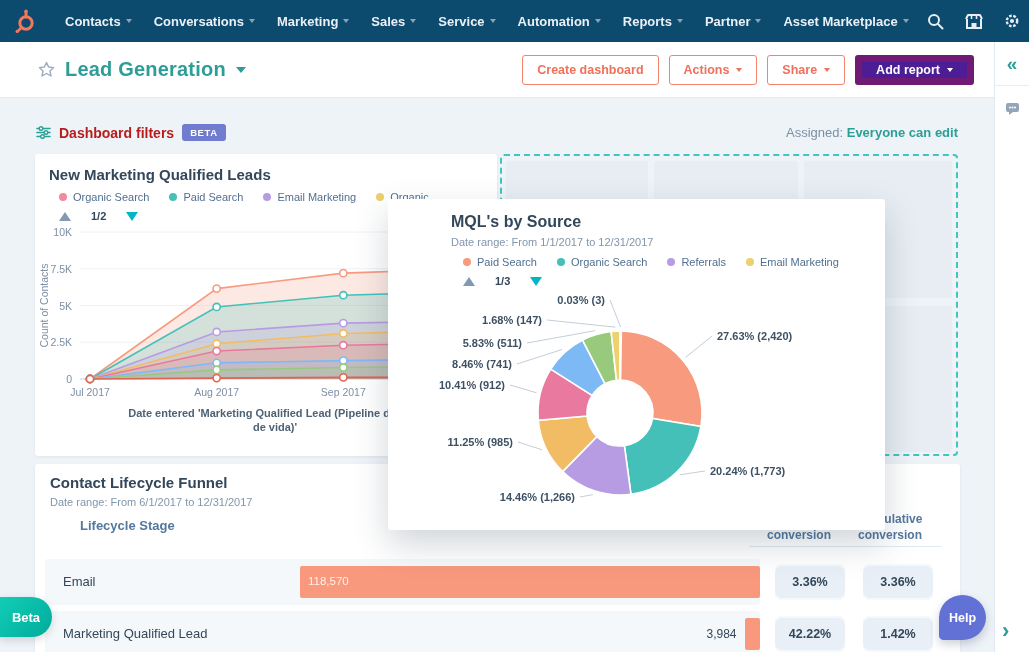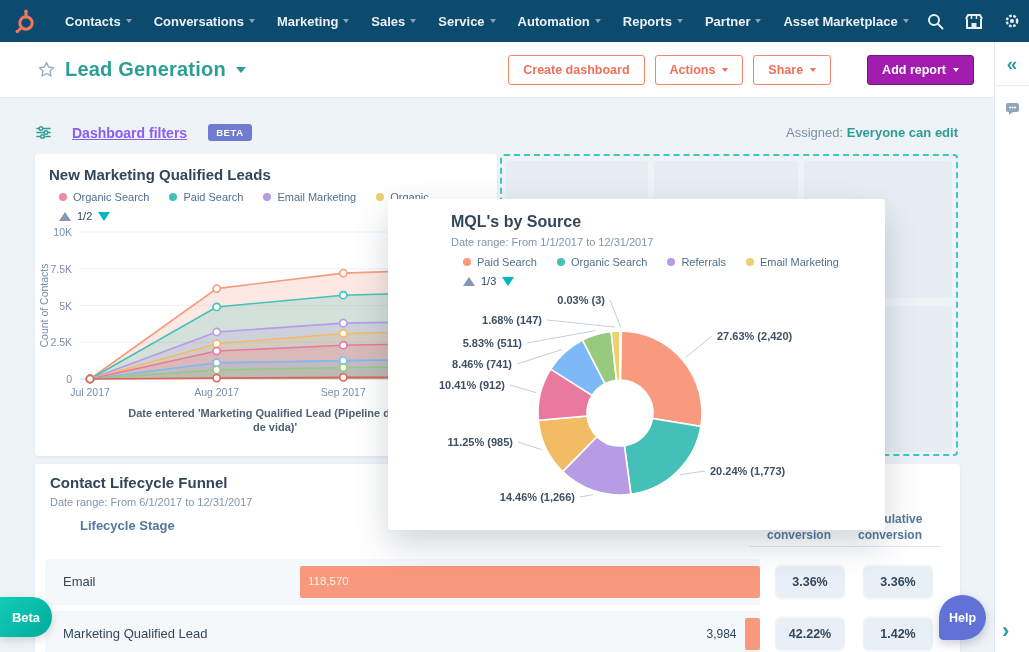--- a/index.html
+++ b/index.html
@@ -22,34 +22,34 @@
   .pagehead { position:absolute; top:42px; left:0; width:994px; height:56px; background:#fff;
               border-bottom:1px solid #e3eaf1; display:flex; align-items:center; padding:0 20px 0 38px; z-index:5; }
   .star { margin-right:10px; cursor:pointer; }
   .page-title { color:#2c9e97; font-size:20px; font-weight:bold; letter-spacing:.2px; }
   .title-caret { width:0; height:0; border-left:5px solid transparent; border-right:5px solid transparent;
                  border-top:6px solid #2c9e97; margin-left:10px; cursor:pointer; }
   .head-btns { margin-left:auto; display:flex; gap:10px; align-items:center; }
   .btn { height:30px; border-radius:3px; font-size:12.5px; font-weight:bold; padding:0 14px;
          display:flex; align-items:center; gap:7px; cursor:pointer; font-family:"Liberation Sans",sans-serif; }
   .btn.ghost { background:#fff; border:1px solid #f0846c; color:#f0705a; }
-  .btn.solid { background:#a21caf; border:1px solid #701a75; color:#fff;margin-left:26px; }
+  .btn.solid { background:#4c1d95; border:7px solid #701a75; color:#fff; }
   .btn .caret { border-top-color:#f0705a; }
   .btn.solid .caret { border-top-color:#fff; }
 
   
   .rail { position:absolute; top:42px; left:994px; width:35px; height:610px; background:#fff;
           border-left:1px solid #e1e8f0; z-index:6; }
   .rail-top { height:44px; border-bottom:1px solid #e6edf4; display:flex; align-items:center; justify-content:center; }
   .collapse { color:#2c9e97; font-size:19px; font-weight:bold; cursor:pointer; line-height:1; }
   .rail-ic { margin-top:16px; display:flex; justify-content:center; cursor:pointer; }
 
   
   .filterrow { position:absolute; top:124px; left:36px; width:922px; display:flex; align-items:center; z-index:4; }
-  .filters-label { color:#8b5cf6; font-size:14px; font-weight:bold; margin:0 21px; cursor:pointer;text-decoration:underline; }
+  .filters-label { color:#b91c1c; font-size:14px; font-weight:bold; margin:0 8px; cursor:pointer; }
   .beta-badge { background:#6f7cd0; color:#fff; font-size:9.5px; font-weight:bold; letter-spacing:.6px;
                 padding:3px 8px; border-radius:3px; }
   .assigned { margin-left:auto; font-size:13px; color:#7c8fa4; }
   .assigned b { color:#2c9e97; font-weight:bold; cursor:pointer; }
 
   
   .dropzone { position:absolute; left:500px; top:154px; width:458px; height:302px;
               border:2px dashed #3ec6c0; border-radius:4px; z-index:1; }
   .tile { position:absolute; background:#e7edf3; border-radius:3px; z-index:2; }
 
@@ -59,21 +59,21 @@
   .mqlpanel { left:388px; top:199px; width:497px; height:331px; z-index:15;
               box-shadow:0 14px 34px rgba(45,62,80,.22);padding-left:47px; }
   .funnel { left:35px; top:464px; width:925px; height:196px; z-index:3; }
 
   .card-title { font-size:15px; font-weight:bold; color:#33475b; }
   .card-sub { font-size:11px; color:#8296ab; margin-top:5px; }
   .sub-div { display:inline-block; width:1px; height:10px; background:#cbd6e2; margin:0 9px; vertical-align:-1px; }
   .legend { display:flex; gap:20px; margin-top:8px; overflow:hidden; white-space:nowrap; }
   .legend-item { display:flex; align-items:center; gap:6px; font-size:11px; color:#516f90; }
   .dot { width:8px; height:8px; border-radius:50%; flex:0 0 auto; }
-  .pager { display:flex; align-items:center; gap:6px; margin-top:7px; font-size:11px; font-weight:normal; color:#33475b; }
+  .pager { display:flex; align-items:center; gap:20px; margin-top:7px; font-size:11px; font-weight:bold; color:#33475b; }
   .tri-up { width:0; height:0; border-left:6px solid transparent; border-right:6px solid transparent;
             border-bottom:9px solid #8298b5; cursor:pointer; }
   .tri-dn { width:0; height:0; border-left:6px solid transparent; border-right:6px solid transparent;
             border-top:9px solid #00b6c4; cursor:pointer; }
 
   .card1 .inner { padding:12px 14px 0 14px; }
   .card1 .legend, .card1 .pager { margin-left:10px; }
   #lineChart { display:block; margin-top:2px; }
 
   .mqlpanel .inner { padding:14px 16px 0 16px; }

